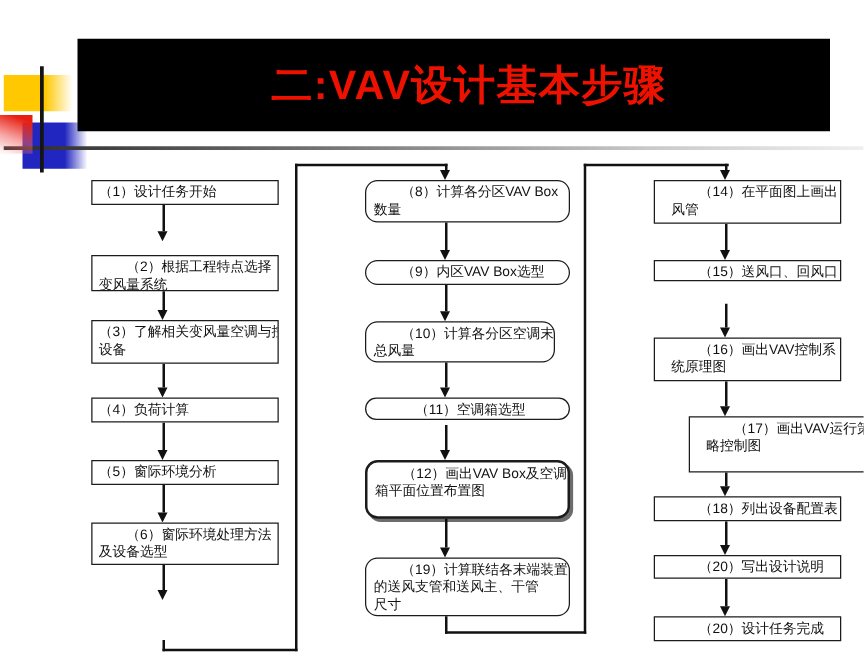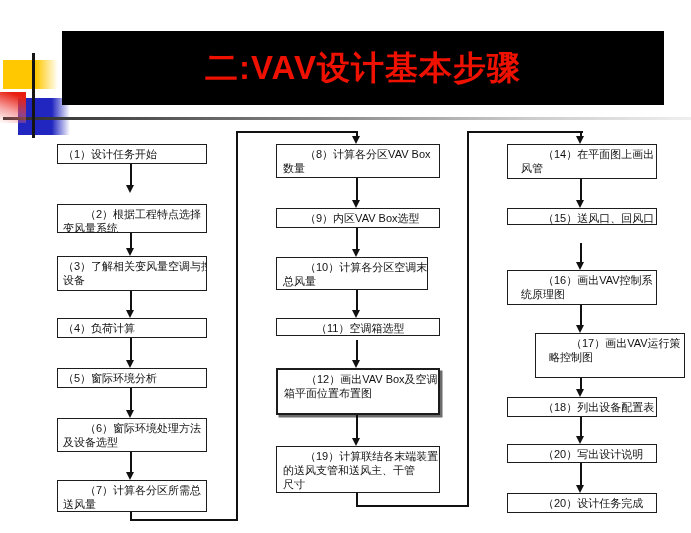--- a/index.html
+++ b/index.html
@@ -14,27 +14,27 @@
   .deco-red{position:absolute;left:0;top:92px;width:26px;height:31px;z-index:3;
     background:linear-gradient(200deg,#e81f10 15%,rgba(240,90,90,0.55) 60%,rgba(250,170,170,0.12) 95%);}
   .deco-vline{position:absolute;left:32px;top:53px;width:3px;height:85px;background:#141414;z-index:4;}
   .divider{position:absolute;left:3px;top:117px;width:688px;height:3px;z-index:2;
     background:linear-gradient(90deg,#2a2a2a 0%,#6f6f6f 35%,#c9c9c9 75%,#efefef 100%);}
 
   
   .banner{position:absolute;left:62px;top:31px;width:602px;height:74px;background:#000000;z-index:1;}
   .title{width:100%;height:74px;line-height:74px;text-align:center;
     font-size:33px;font-weight:bold;color:#ee1100;letter-spacing:1px;
-    font-family:"Liberation Sans",sans-serif;}
+    font-family:"Liberation Sans",sans-serif;padding-left:12px;}
 
   
   .box{position:absolute;background:#ffffff;border:1.5px solid #1c1c1c;box-sizing:border-box;
     color:#111;font-size:11px;line-height:14px;white-space:pre;overflow:hidden;
-    padding:2px 2px 0 5px;z-index:5;}
-  .colm{padding-left:6px;}
+    padding:2px 2px 0 5px;z-index:5;margin-left:16px;}
+  .colm{padding-left:6px;border-radius:10px;}
   .colr{padding-left:13px;}
   .shadowed{border-width:2px;box-shadow:2.5px 2.5px 0 rgba(10,10,10,0.6);}
   .shaft{position:absolute;width:2px;background:#111;z-index:4;}
   .hseg{position:absolute;height:2px;background:#111;z-index:4;}
   .ahead{position:absolute;width:0;height:0;z-index:4;
     border-left:4.5px solid transparent;border-right:4.5px solid transparent;border-top:8px solid #111;}
 </style>
 </head>
 <body>
 
@@ -52,22 +52,20 @@
 
   <div class="box" style="left:57px;top:144px;width:150px;height:20px">（1）设计任务开始</div>
   <div class="box" style="left:57px;top:204px;width:150px;height:29px">　　（2）根据工程特点选择
 变风量系统</div>
   <div class="box" style="left:57px;top:256px;width:150px;height:35px">（3）了解相关变风量空调与控制
 设备</div>
   <div class="box" style="left:57px;top:318px;width:150px;height:20px">（4）负荷计算</div>
   <div class="box" style="left:57px;top:368px;width:150px;height:20px">（5）窗际环境分析</div>
   <div class="box" style="left:57px;top:418px;width:150px;height:34px">　　（6）窗际环境处理方法
 及设备选型</div>
-  <div class="box" style="left:57px;top:480px;width:150px;height:32px">　　（7）计算各分区所需总
-送风量</div>
 
   <div class="box colm" style="left:276px;top:144px;width:164px;height:34px">　　（8）计算各分区VAV Box
 数量</div>
   <div class="box colm" style="left:276px;top:208px;width:164px;height:20px">　　（9）内区VAV Box选型</div>
   <div class="box colm" style="left:276px;top:257px;width:152px;height:33px">　　（10）计算各分区空调末端
 总风量</div>
   <div class="box colm" style="left:276px;top:318px;width:164px;height:18px">　　　（11）空调箱选型</div>
   <div class="box colm shadowed" style="left:276px;top:368px;width:164px;height:47px">　　（12）画出VAV Box及空调
 箱平面位置布置图</div>
   <div class="box colm" style="left:276px;top:446px;width:164px;height:47px">　　（19）计算联结各末端装置

